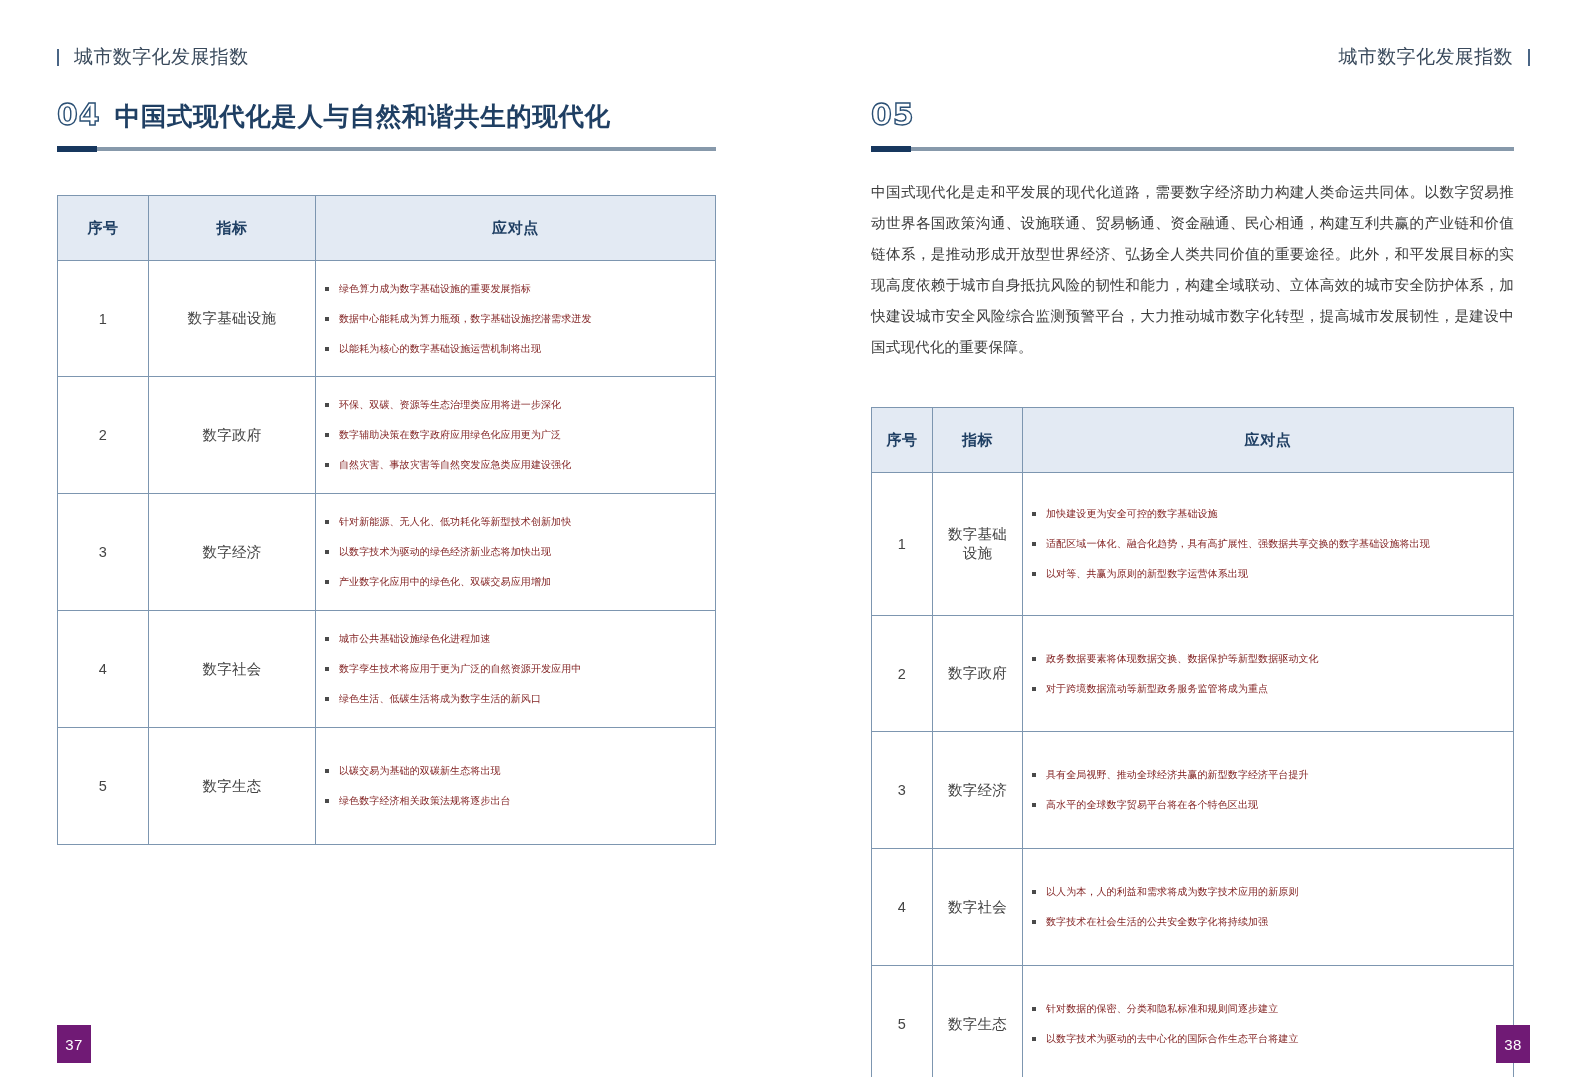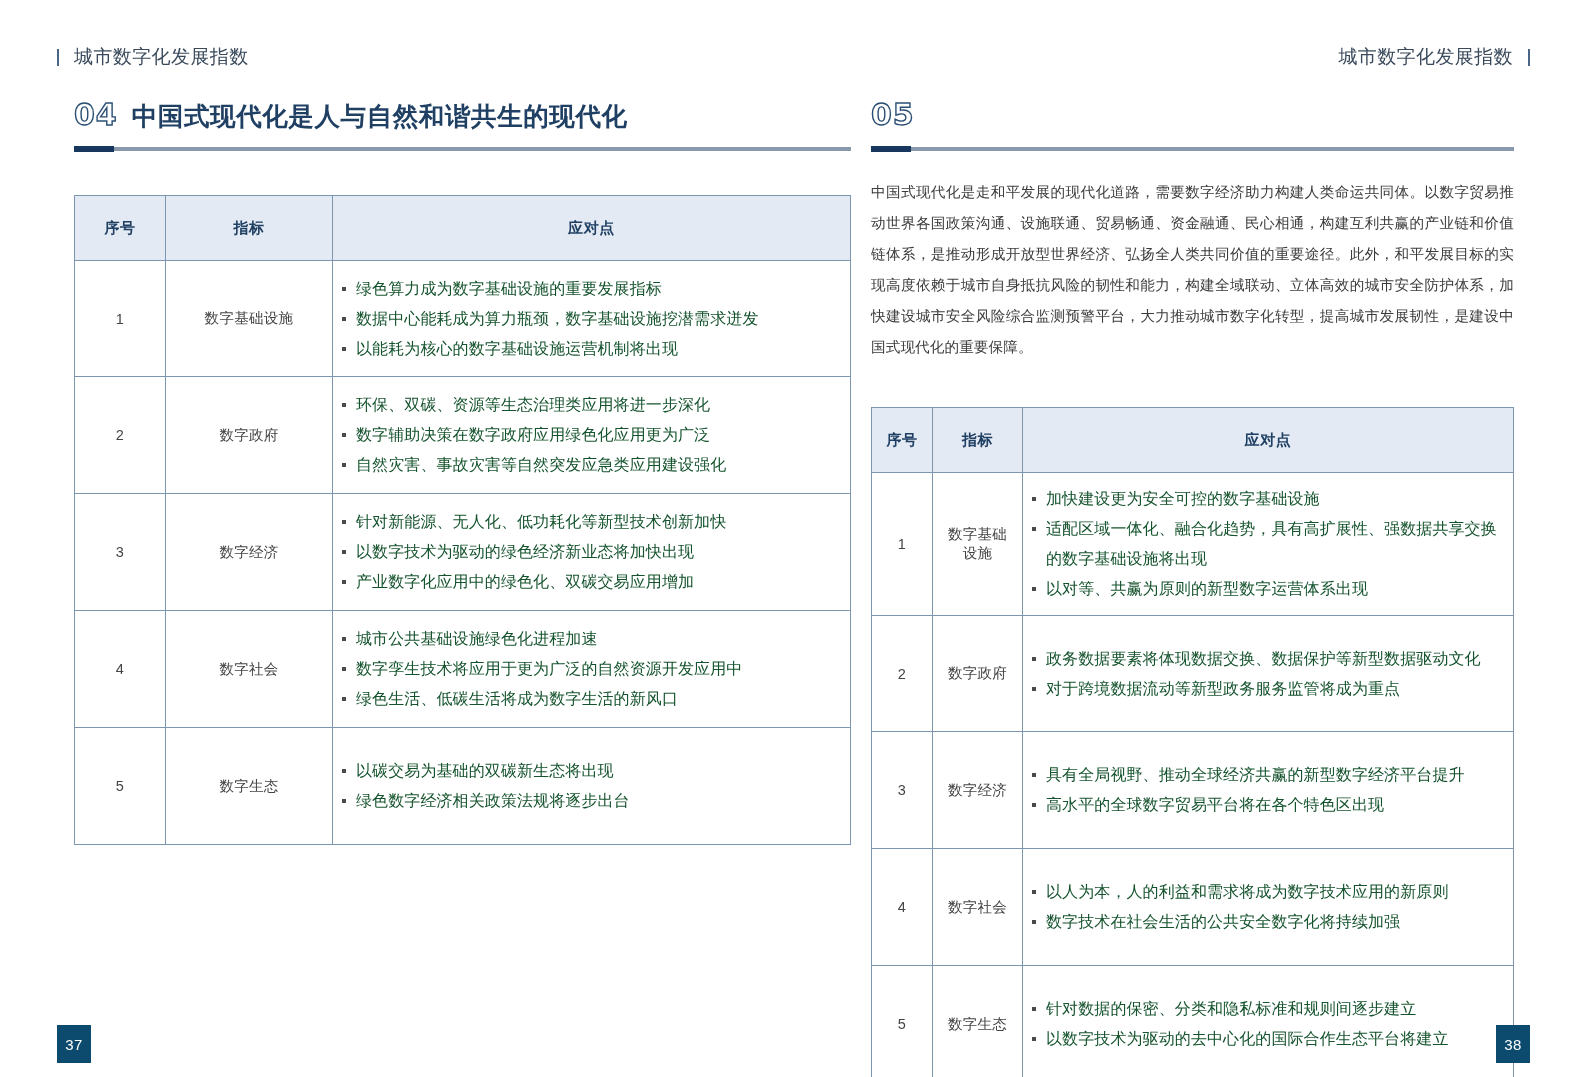--- a/index.html
+++ b/index.html
@@ -43,21 +43,21 @@
     background: #4a6585;
     display: inline-block;
     flex: 0 0 auto;
   }
 
   
   .col {
     position: absolute;
     top: 100px;
   }
-  .col.left  { left: 74px;  width: 777px; }
+  .col.left  { left: 57px;  width: 659px; }
   .col.right { left: 871px; width: 643px; }
 
   
   .sec-title {
     display: flex;
     align-items: baseline;
     gap: 14px;
     height: 38px;
   }
   .sec-num {
@@ -133,23 +133,23 @@
     padding: 16px 12px 16px 26px;
   }
   ul.pts {
     margin: 0;
     padding: 0;
     list-style: none;
   }
   ul.pts li {
     position: relative;
     padding-left: 15px;
-    font-size: 16px;
+    font-size: 10px;
     line-height: 30px;
-    color: #14532d;
+    color: #7f1d1d;
     letter-spacing: 0.1px;
   }
   ul.pts li::before {
     content: "";
     position: absolute;
     left: 1px;
     top: 13px;
     width: 4px;
     height: 4px;
     background: #4a4a4a;
@@ -162,21 +162,21 @@
   .tbl-right col.c2 { width: 90px; }
 
   .tbl-wrap { margin-top: 44px; }
 
   
   .pagenum {
     position: absolute;
     bottom: 14px;
     width: 34px;
     height: 38px;
-    background: #0c4a6e;
+    background: #701a75;
     color: #ffffff;
     font-size: 15px;
     display: flex;
     align-items: center;
     justify-content: center;
     letter-spacing: 0.5px;
   }
   .pagenum.left  { left: 57px; }
   .pagenum.right { right: 57px; }
 </style>

